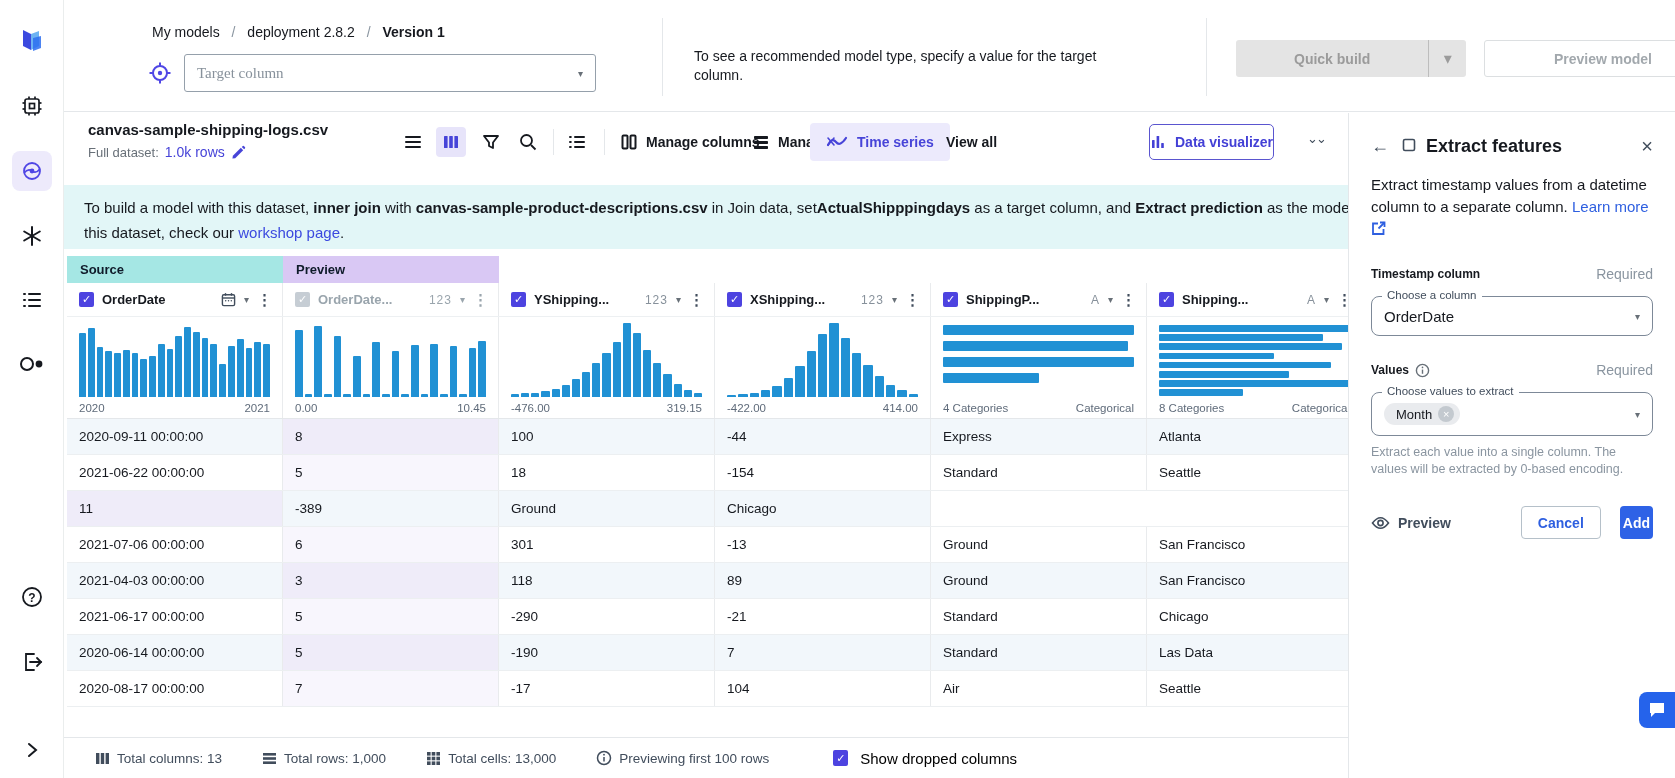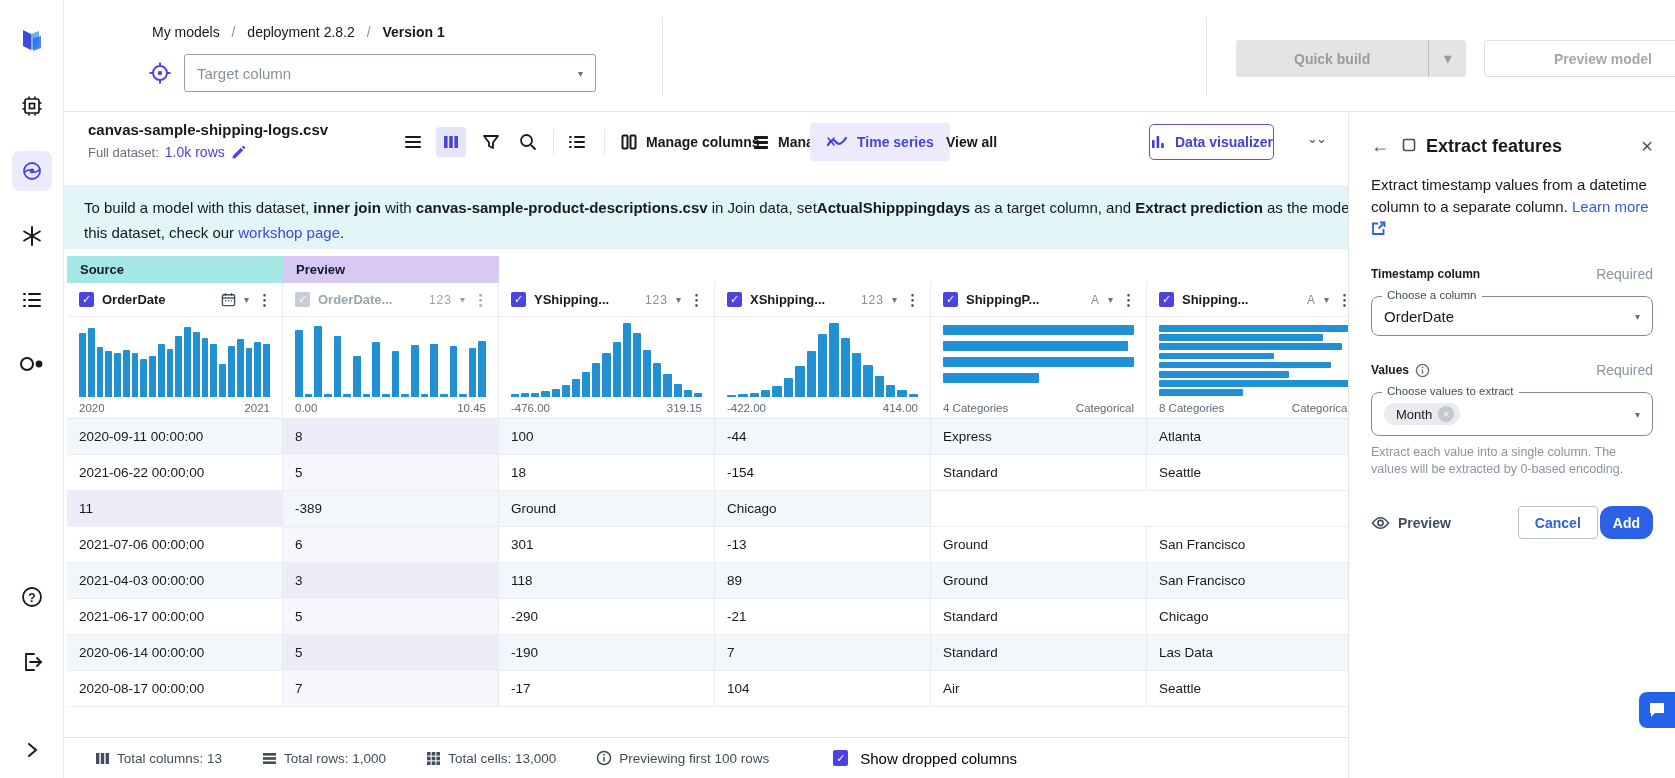--- a/index.html
+++ b/index.html
@@ -12,21 +12,21 @@
   #sidebar { left:0; top:0; width:64px; height:778px; border-right:1px solid #eaeded; background:#fff; z-index:30; }
   .side-item { position:absolute; left:0; width:64px; height:44px; display:flex; align-items:center; justify-content:center; }
   .side-active-bg { width:40px; height:40px; background:#edeafb; border-radius:8px; display:flex; align-items:center; justify-content:center; }
 
   
   #topbar { left:64px; top:0; width:1611px; height:112px; background:#fff; border-bottom:1px solid #e4e7ea; z-index:10; }
   #breadcrumb { left:88px; top:24px; font-size:14px; }
   #breadcrumb .sep { color:#8a95a0; margin:0 8px; }
   #breadcrumb .last { font-weight:700; }
   #target-row { left:84px; top:54px; display:flex; align-items:center; gap:12px; }
-  #target-select { width:412px; height:38px; border:1px solid #95a0ab; border-radius:3px; display:flex; align-items:center; padding:0 12px; }
+  #target-select { width:412px; height:38px; border:1px solid #95a0ab; border-radius:3px; display:flex; align-items:center; padding:0 12px;font-family:Liberation Serif, serif; }
   #target-select .ph { color:#87919b; font-size:15px; flex:1; }
   .vdiv { width:1px; background:#e4e7ea; }
   #hint-text { left:630px; top:47px; width:440px; font-size:14px; line-height:19px; }
   #quickbuild { left:1172px; top:40px; height:37px; display:flex; background:#e4e4e4; border-radius:3px; overflow:hidden; }
   #quickbuild .main { padding:0 58px; display:flex; align-items:center; font-weight:700; font-size:14px; color:#9b9b9b; }
   #quickbuild .caretpart { width:38px; border-left:1px solid #bdbdbd; display:flex; align-items:center; justify-content:center; color:#9b9b9b; }
   #previewmodel { left:1420px; top:40px; height:37px; width:238px; background:#fff; border:1px solid #dcdfe1; border-radius:3px;
     display:flex; align-items:center; justify-content:center; font-weight:700; font-size:14px; color:#a2a8ad; }
 
   
@@ -99,21 +99,21 @@
   .fieldhead .req { margin-left:auto; color:#8a95a0; font-size:14px; }
   .selbox { position:relative; margin-top:14px; border:1px solid #7d8998; border-radius:8px; min-height:40px; display:flex; align-items:center; padding:0 12px; }
   .selbox .floatlab { position:absolute; top:-8px; left:10px; background:#fff; padding:0 5px; font-size:11.5px; color:#414d5c; }
   .selbox .val { font-size:15px; flex:1; }
   .chip { display:flex; align-items:center; gap:6px; background:#e9ebee; border-radius:12px; padding:3px 6px 3px 12px; font-size:13px; }
   .chip .x { width:16px; height:16px; border-radius:50%; background:#c3c9cf; color:#fff; font-size:11px; display:flex; align-items:center; justify-content:center; }
   #values-help { margin-top:8px; font-size:12.5px; line-height:17px; color:#8a95a0; }
   #panel-foot { display:flex; align-items:center; margin-top:28px; }
   #preview-toggle { display:flex; align-items:center; gap:8px; color:#414d5c; font-size:14px; font-weight:700; }
   #cancel-btn { margin-left:auto; height:33px; padding:0 16px; border:1px solid #b5c0c9; border-radius:4px; background:#fff; color:#2e5fe0; font-weight:700; font-size:14px; display:flex; align-items:center; }
-  #add-btn { margin-left:2px; height:33px; padding:0 13px; border-radius:12px; background:#2e62e6; color:#fff; font-weight:700; font-size:14px; display:flex; align-items:center; }
+  #add-btn { margin-left:19px; height:33px; padding:0 3px; border-radius:4px; background:#2e62e6; color:#fff; font-weight:700; font-size:14px; display:flex; align-items:center; }
 
   #chat-fab { left:1639px; top:692px; width:36px; height:36px; background:#2563eb; border-radius:8px 0 0 8px; z-index:40; display:flex; align-items:center; justify-content:center; }
 
   svg { display:block; }
 </style>
 </head>
 <body>
 
 <div id="stage">
 
@@ -207,20 +207,21 @@
           <line x1="12" y1="19" x2="12" y2="22.5"></line>
         <line x1="1.5" y1="12" x2="5" y2="12"></line>
           <line x1="19" y1="12" x2="22.5" y2="12"></line>
       </svg>
       <div id="target-select">
         <span class="ph">Target column</span>
         <span class="caret">▾</span>
       </div>
     </div>
     <div class="vdiv abs" style="left:598px; top:18px; height:78px;"></div>
+    <div id="hint-text" class="abs">To see a recommended model type, specify a value for the target column.</div>
     <div class="vdiv abs" style="left:1142px; top:18px; height:78px;"></div>
     <div id="quickbuild" class="abs">
       <span class="main">Quick build</span>
       <span class="caretpart">
           <span>▾</span>
         </span>
     </div>
     <div id="previewmodel" class="abs">Preview model</div>
   </div>
 

